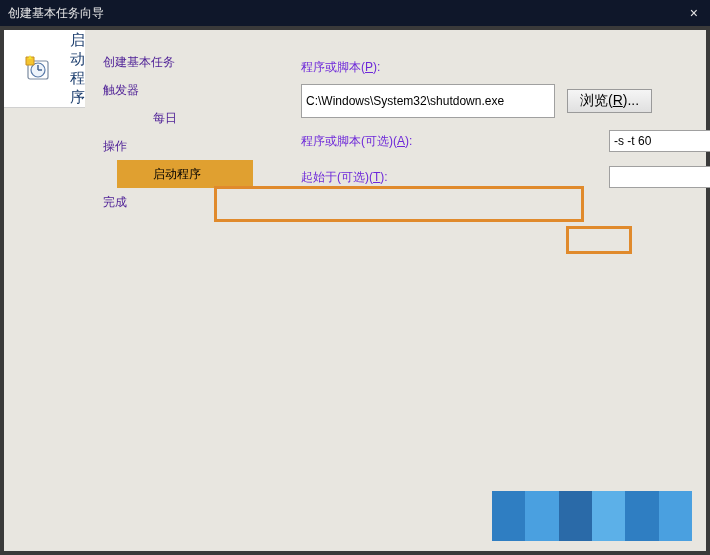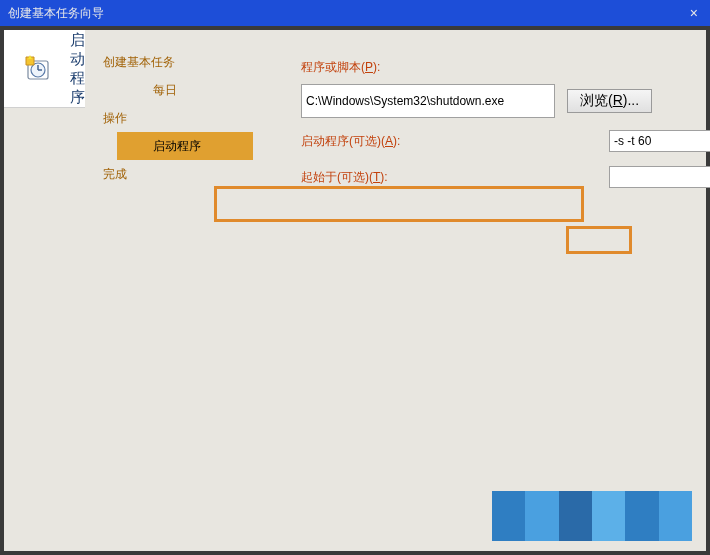--- a/index.html
+++ b/index.html
@@ -13,21 +13,21 @@
 }
 .window {
   width: 710px;
   height: 555px;
   background: #2b2b2b;
   display: flex;
   flex-direction: column;
 }
 .titlebar {
   height: 26px;
-  background: #1d4ed8;
+  background: #0f172a;
   color: #e8e8e8;
   display: flex;
   align-items: center;
   padding: 0 8px;
   font-size: 12px;
   justify-content: space-between;
 }
 .close-x {
   color: #e8e8e8;
   font-size: 14px;
@@ -71,21 +71,21 @@
   flex: 1;
   display: flex;
   position: relative;
 }
 .sidebar {
   width: 168px;
   padding: 18px 0 0 0;
 }
 .side-item {
   padding: 4px 0 4px 18px;
-  color: #a16207;
+  color: #4c1d95;
   font-size: 12px;
   line-height: 20px;
   cursor: default;
 }
 .side-item.sub {
   padding-left: 36px;
   margin-left: 32px;
 }
 .side-item.selected {
   background: #e0a030;
@@ -97,21 +97,21 @@
   position: relative;
 }
 .form-row {
   display: flex;
   align-items: center;
   margin-bottom: 10px;
   min-height: 26px;
 }
 .form-label {
   width: 160px;
-  color: #c2410c;
+  color: #6d28d9;
   font-size: 12px;
 }
 .form-label .u { text-decoration: underline; }
 .program-input {
   width: 254px;
   height: 22px;
   border: 1px solid #a0a0a0;
   background: #fff;
   padding: 16px 4px;
   font-size: 12px;
@@ -213,20 +213,21 @@
             <polygon points="8,2 10,6 6,6" fill="#f4e430"></polygon>
           </svg>
         </div>
         <div class="header-title">启动程序</div>
       </div>
 
       <div class="body">
 
         <div class="sidebar">
           <div class="side-item">创建基本任务</div>
+          <div class="side-item">触发器</div>
           <div class="side-item sub">每日</div>
           <div class="side-item">操作</div>
           <div class="side-item sub selected">启动程序</div>
           <div class="side-item">完成</div>
         </div>
 
         <div class="form-area">
 
           <div class="form-row" style="margin-bottom:4px;">
             <div class="form-label">
@@ -235,21 +236,21 @@
           </div>
           <div class="form-row">
             <input type="text" class="program-input" value="C:\Windows\System32\shutdown.exe" style="">
             <button class="browse-btn">
               <span>浏览(</span><span class="u">R</span><span>)...</span>
             </button>
           </div>
 
           <div class="form-row">
             <div class="form-label">
-              <span>启动程序(可选)(</span><span class="u">A</span><span>):</span>
+              <span>程序或脚本(可选)(</span><span class="u">A</span><span>):</span>
             </div>
             <input type="text" class="args-input" value="-s -t 60" style="">
           </div>
 
           <div class="form-row">
             <div class="form-label">
               <span>起始于(可选)(</span><span class="u">T</span><span>):</span>
             </div>
             <input type="text" class="startin-input" value="" style="">
           </div>

